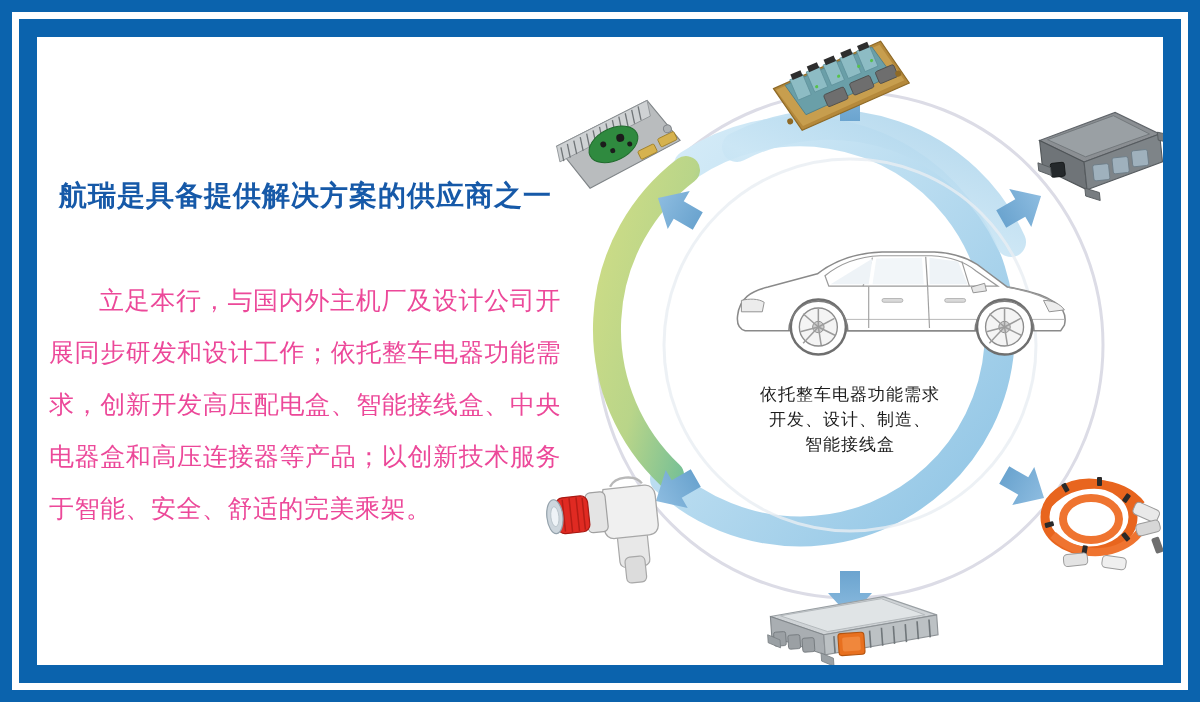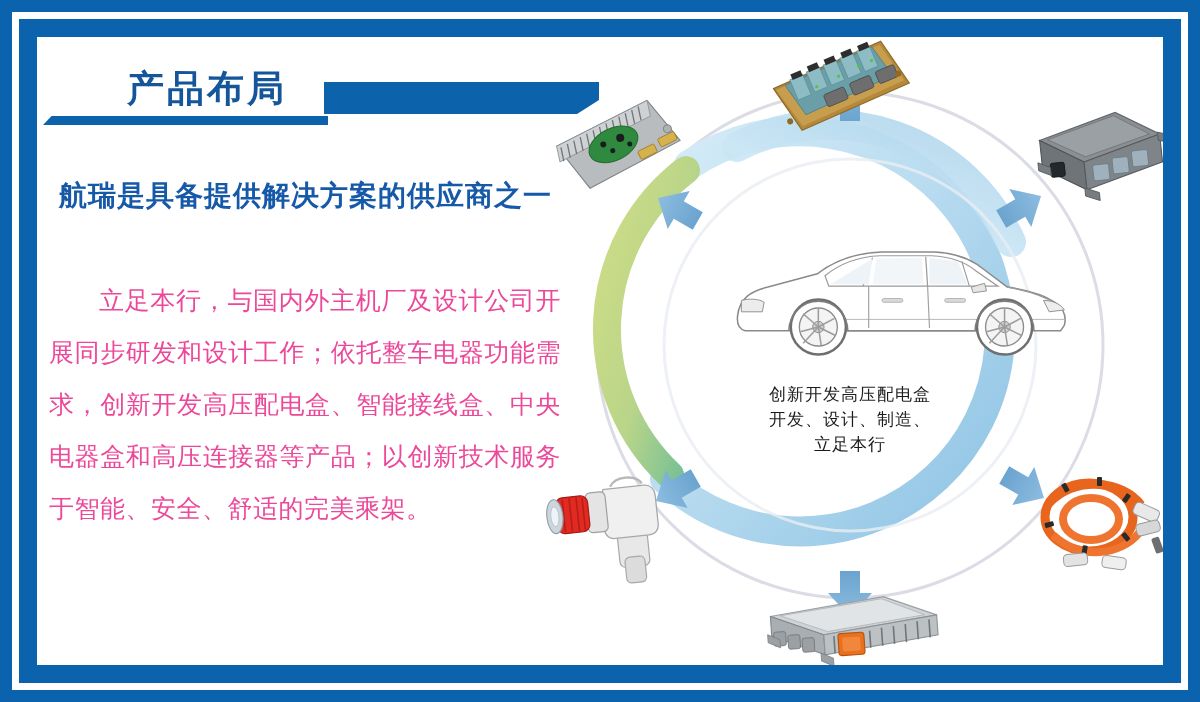--- a/index.html
+++ b/index.html
@@ -95,25 +95,20 @@
 </head>
 <body>
 
 <div class="slide">
 
   <div class="frame-outer"></div>
   <div class="frame-inner"></div>
 
   <div class="canvas">
 
-    <div class="title-banner">
-      <div class="title-rightbar"></div>
-      <div class="title-underline"></div>
-      <div class="title-text">产品布局</div>
-    </div>
 
     <div class="subtitle">航瑞是具备提供解决方案的供应商之一</div>
 
     <div class="body-text">立足本行，与国内外主机厂及设计公司开展同步研发和设计工作；依托整车电器功能需求，创新开发高压配电盒、智能接线盒、中央电器盒和高压连接器等产品；以创新技术服务于智能、安全、舒适的完美乘架。</div>
 
     <div class="diagram">
 
       <div class="ring-wrap">
         <svg width="626" height="628" viewBox="0 0 626 628" xmlns="http://www.w3.org/2000/svg">
           <defs>
@@ -453,21 +448,21 @@
               <ellipse cx="-54" cy="-4" rx="4" ry="10" fill="#eef3f7" stroke="#b3bfc7" stroke-width="0.8"></ellipse>
 
               <path d="M4,-28 C10,-38 30,-38 36,-28" fill="none" stroke="#b8b8b8" stroke-width="2.4"></path>
             </g>
           </g>
 
         </svg>
       </div>
 
       <div class="center-caption">
-        <div>创新开发高压配电盒</div>
+        <div>依托整车电器功能需求</div>
         <div>开发、设计、制造、</div>
-        <div>立足本行</div>
+        <div>智能接线盒</div>
       </div>
 
     </div>
 
   </div>
 </div>
 
 </body></html>

